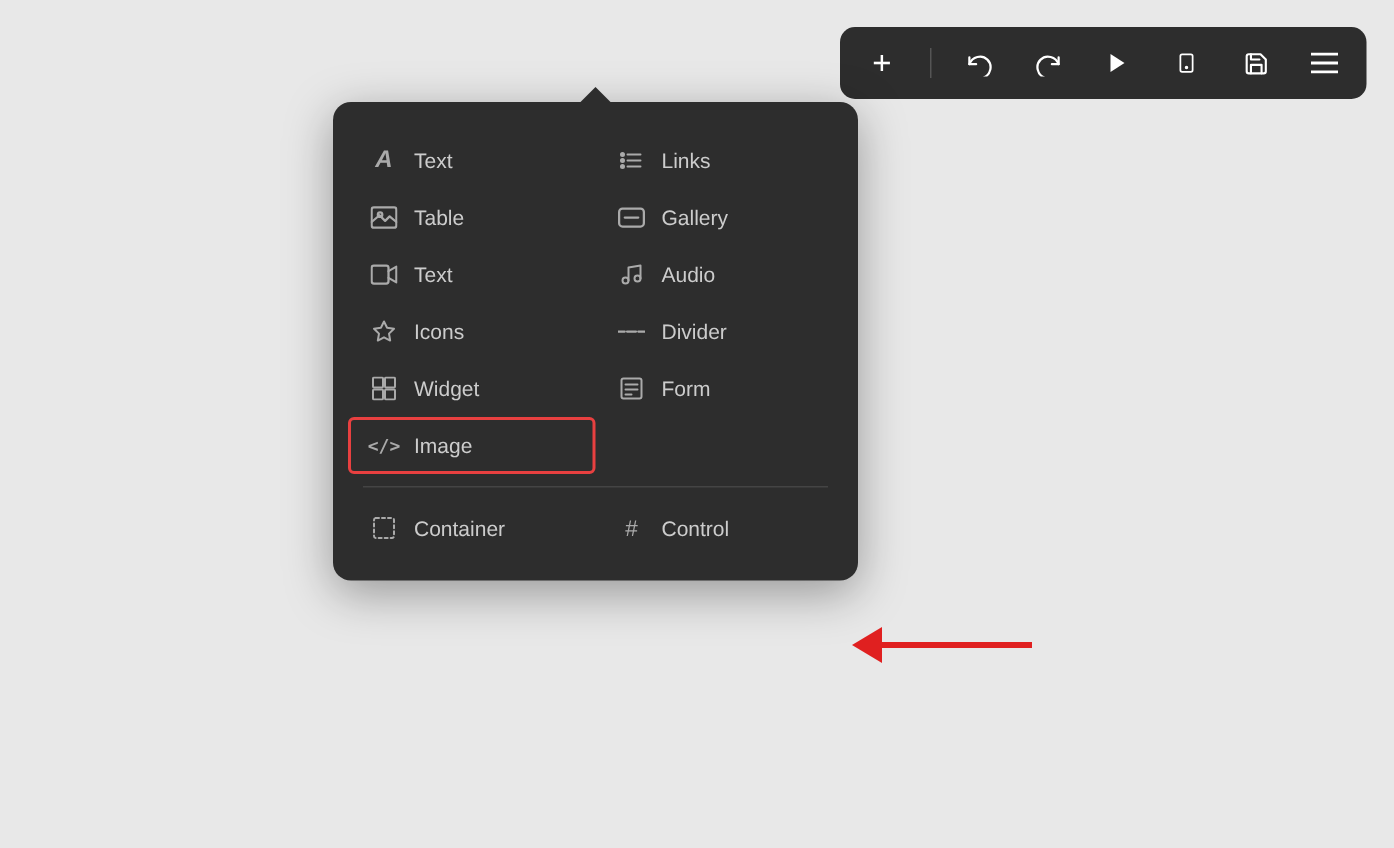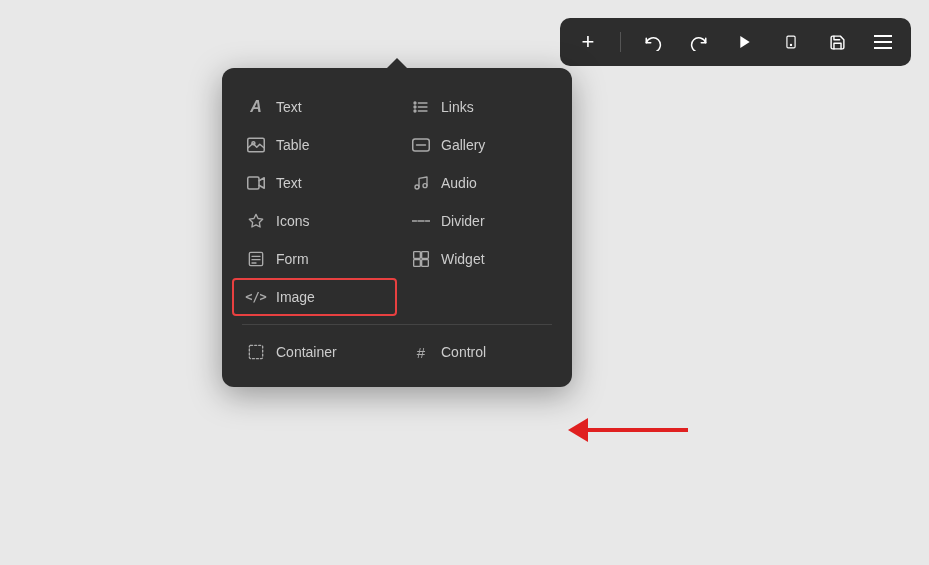--- a/index.html
+++ b/index.html
@@ -272,41 +272,41 @@
           <line x1="18" y1="5" x2="24" y2="5"></line>
         </svg>
       </span>
       <span class="label">Divider</span>
     </div>
 
 
     <div class="menu-item">
       <span class="icon">
         <svg width="16" height="16" viewBox="0 0 24 24" fill="none" stroke="#aaa" stroke-width="2" stroke-linecap="round" stroke-linejoin="round">
+          <rect x="1" y="1" width="10" height="10" rx="1"></rect>
+          <rect x="13" y="1" width="10" height="10" rx="1"></rect>
+          <rect x="1" y="13" width="10" height="10" rx="1"></rect>
+          <rect x="13" y="13" width="10" height="10" rx="1"></rect>
+        </svg>
+      </span>
+      <span class="label">Widget</span>
+    </div>
+
+    <div class="menu-item">
+      <span class="icon">
+        <svg width="16" height="16" viewBox="0 0 24 24" fill="none" stroke="#aaa" stroke-width="2" stroke-linecap="round" stroke-linejoin="round">
           <rect x="2" y="2" width="20" height="20" rx="2"></rect>
           <line x1="6" y1="8" x2="18" y2="8"></line>
           <line x1="6" y1="13" x2="18" y2="13"></line>
           <line x1="6" y1="18" x2="12" y2="18"></line>
         </svg>
       </span>
       <span class="label">Form</span>
     </div>
 
-    <div class="menu-item">
-      <span class="icon">
-        <svg width="16" height="16" viewBox="0 0 24 24" fill="none" stroke="#aaa" stroke-width="2" stroke-linecap="round" stroke-linejoin="round">
-          <rect x="1" y="1" width="10" height="10" rx="1"></rect>
-          <rect x="13" y="1" width="10" height="10" rx="1"></rect>
-          <rect x="1" y="13" width="10" height="10" rx="1"></rect>
-          <rect x="13" y="13" width="10" height="10" rx="1"></rect>
-        </svg>
-      </span>
-      <span class="label">Widget</span>
-    </div>
-
     <div class="menu-item highlighted">
       <span class="icon" style="font-size:12px;color:#aaa;font-family:monospace;font-weight:600;">&lt;/&gt;</span>
       <span class="label">Image</span>
     </div>
 
     <div class="menu-separator"></div>
 
     <div class="menu-item">
       <span class="icon">
         <svg width="16" height="16" viewBox="0 0 24 24" fill="none" stroke="#aaa" stroke-width="2" stroke-linecap="round" stroke-linejoin="round" stroke-dasharray="3,3">

